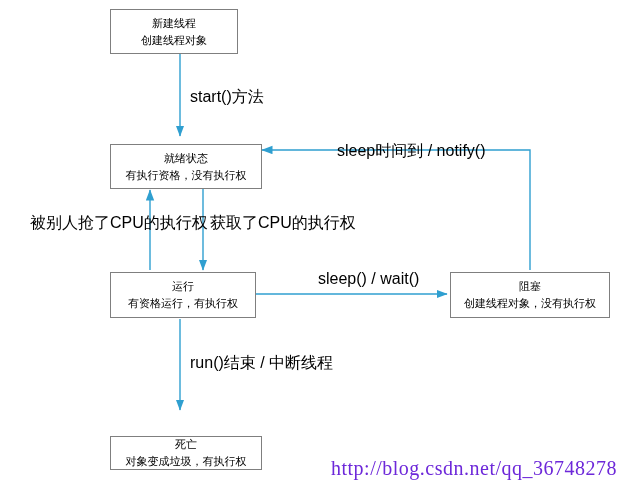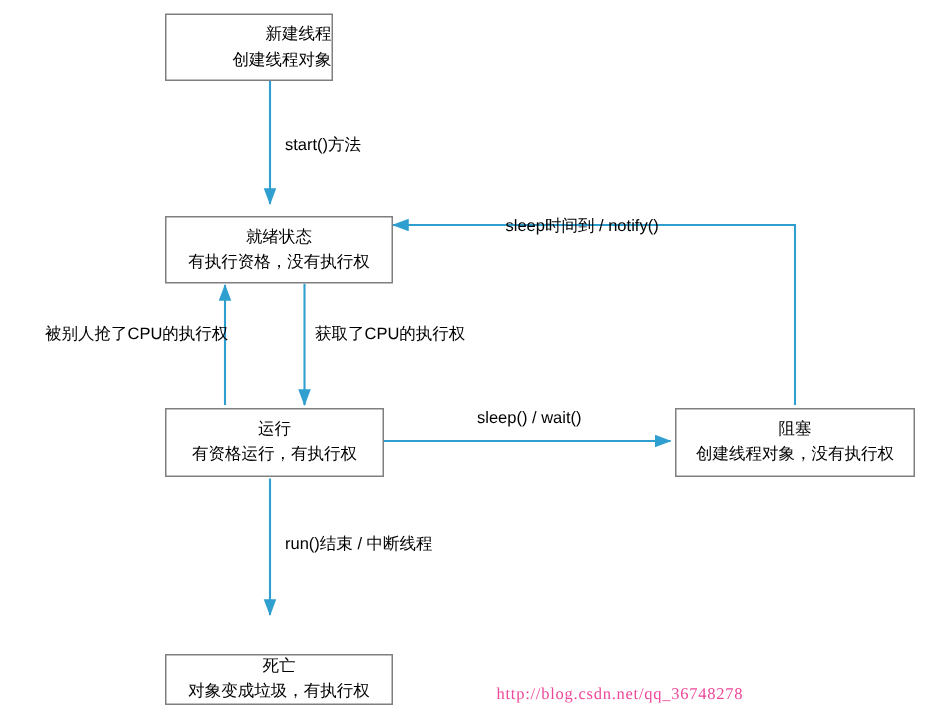--- a/index.html
+++ b/index.html
@@ -39,30 +39,30 @@
     line-height: 17px;
     text-align: center;
     white-space: nowrap;
   }
   .node .l1, .node .l2 {
     display: block;
   }
   .edge-label {
     position: absolute;
     color: #000000;
-    font-size: 11px;
+    font-size: 16px;
     line-height: 14px;
     white-space: nowrap;
     background: transparent;
   }
   .watermark {
     position: absolute;
-    color: #ec4899;
+    color: #6d28d9;
     font-family: "Liberation Serif", serif;
-    font-size: 11px;
+    font-size: 20px;
     letter-spacing: 0.5px;
     white-space: nowrap;
   }
 </style>
 </head>
 <body>
 
 <div id="canvas">
 
   <svg class="edges" viewBox="0 0 621 480">
@@ -78,21 +78,21 @@
 
     <line x1="150" y1="270" x2="150" y2="190" stroke="#2f9fd0" stroke-width="1.4" marker-end="url(#arrow)"></line>
 
     <line x1="256" y1="294" x2="447" y2="294" stroke="#2f9fd0" stroke-width="1.4" marker-end="url(#arrow)"></line>
 
     <path d="M 530 270 L 530 150 L 262 150" fill="none" stroke="#2f9fd0" stroke-width="1.4" marker-end="url(#arrow)"></path>
 
     <line x1="180" y1="319" x2="180" y2="410" stroke="#2f9fd0" stroke-width="1.4" marker-end="url(#arrow)"></line>
   </svg>
 
-  <div class="node" style="left:110px; top:9px; width:112px; height:45px;align-items:flex-end;">
+  <div class="node" style="left:110px; top:9px; width:128px; height:45px;">
     <span class="l1">新建线程</span>
     <span class="l2">创建线程对象</span>
   </div>
 
   <div class="node" style="left:110px; top:272px; width:146px; height:46px;">
     <span class="l1">运行</span>
     <span class="l2">有资格运行，有执行权</span>
   </div>
 
   <div class="node" style="left:110px; top:144px; width:152px; height:45px;">

